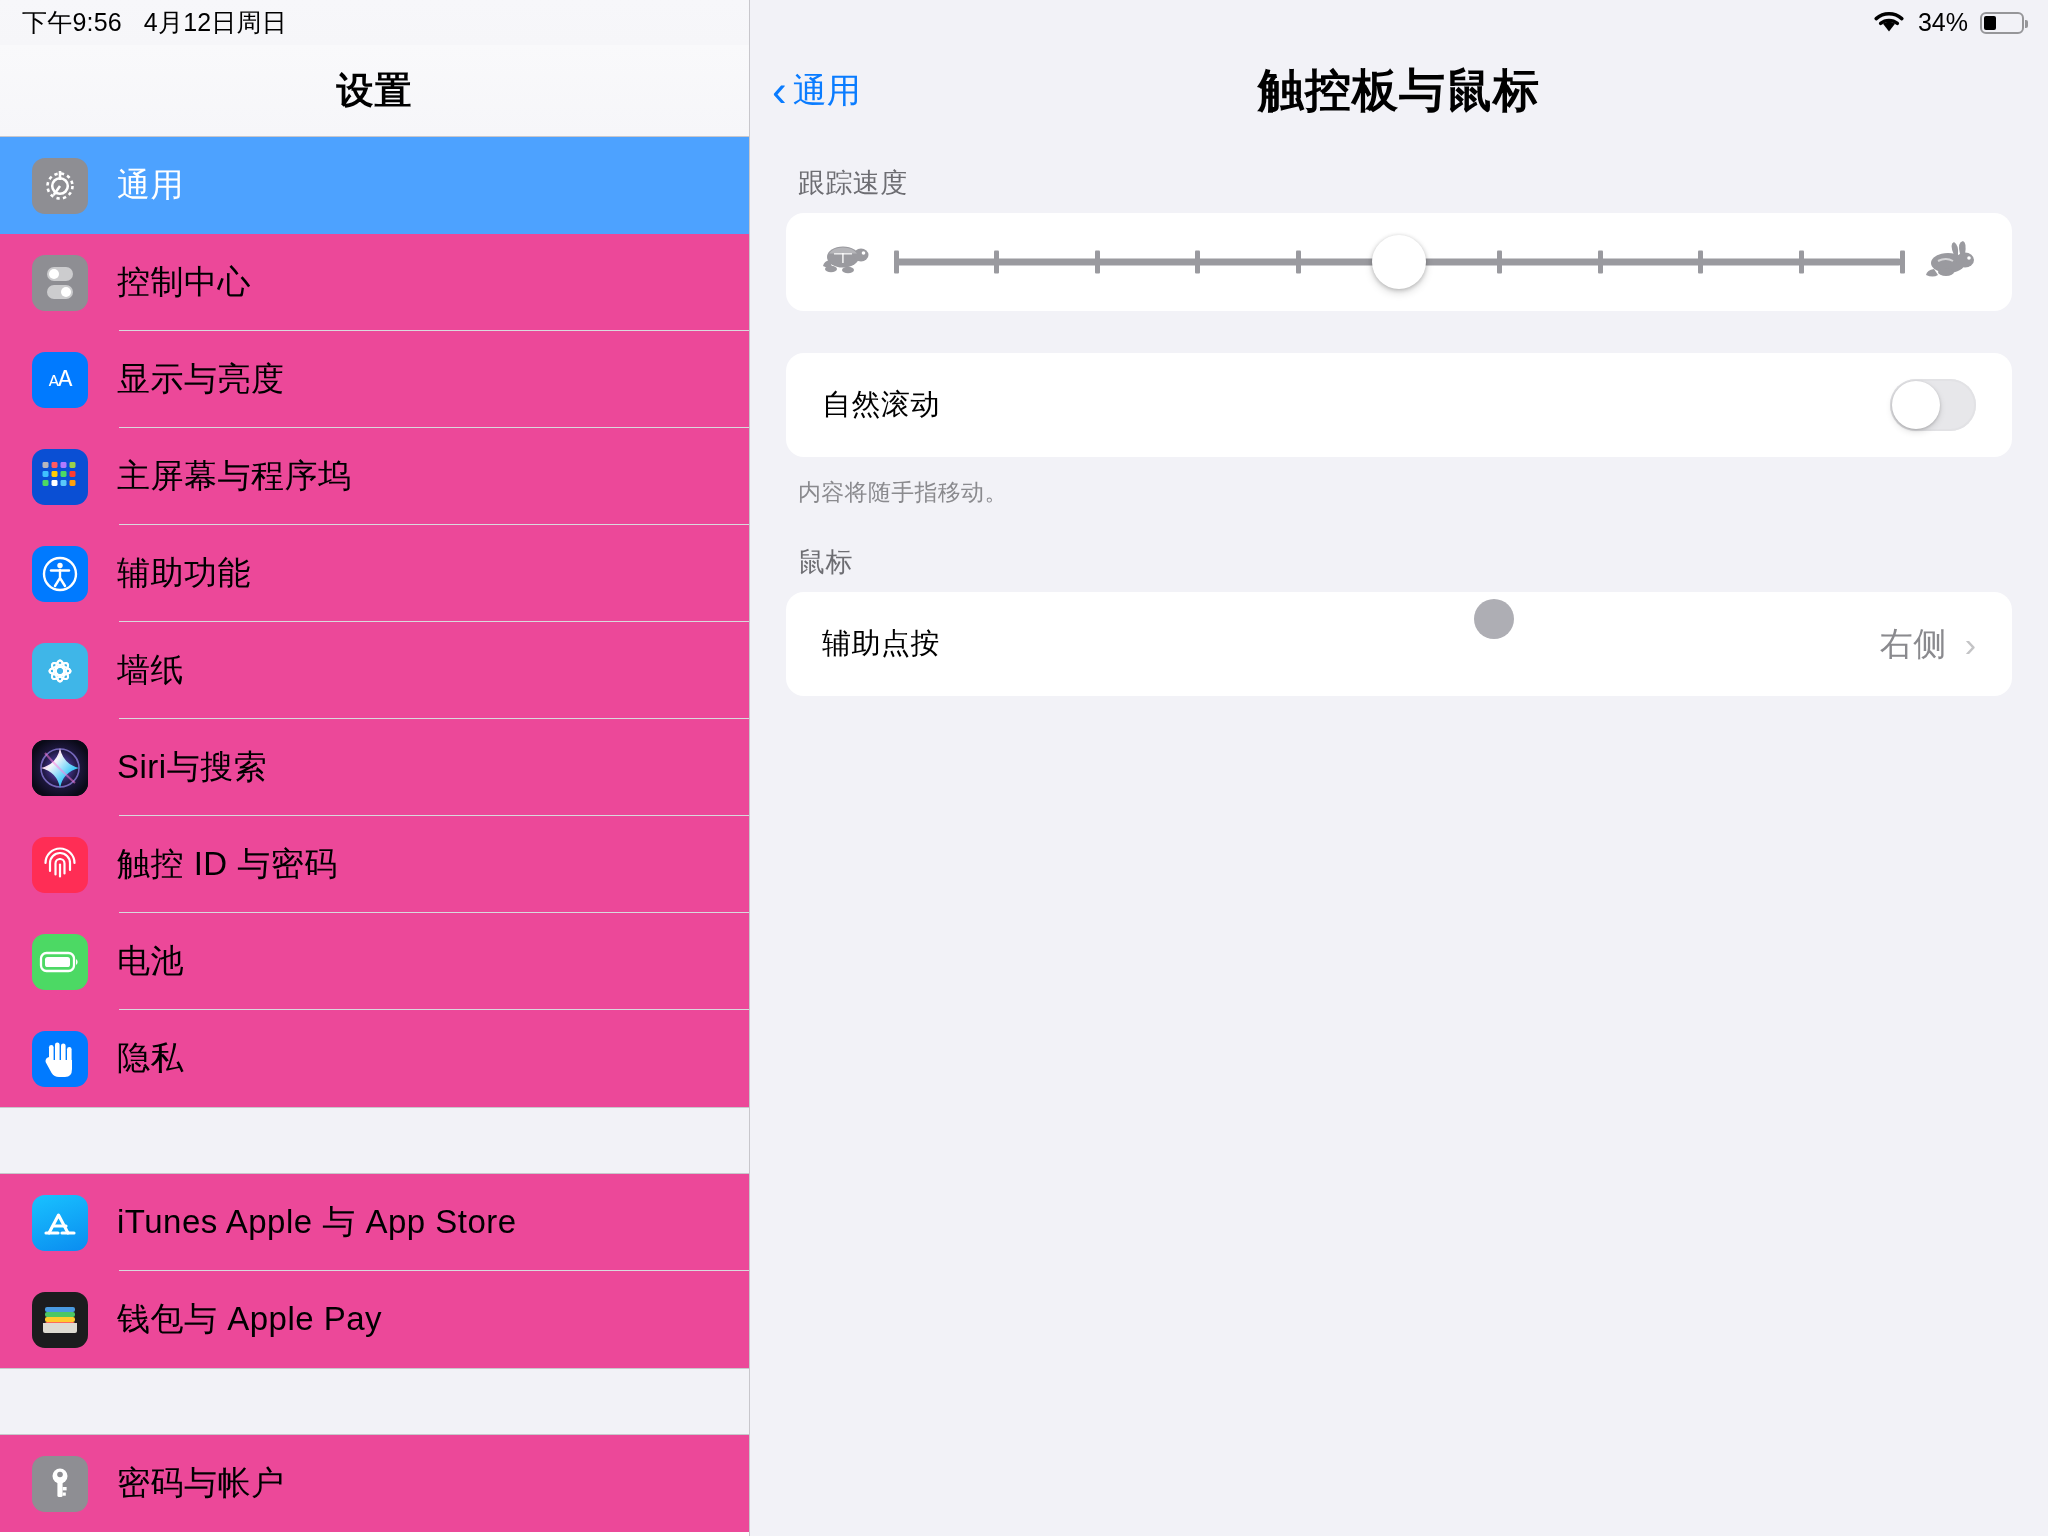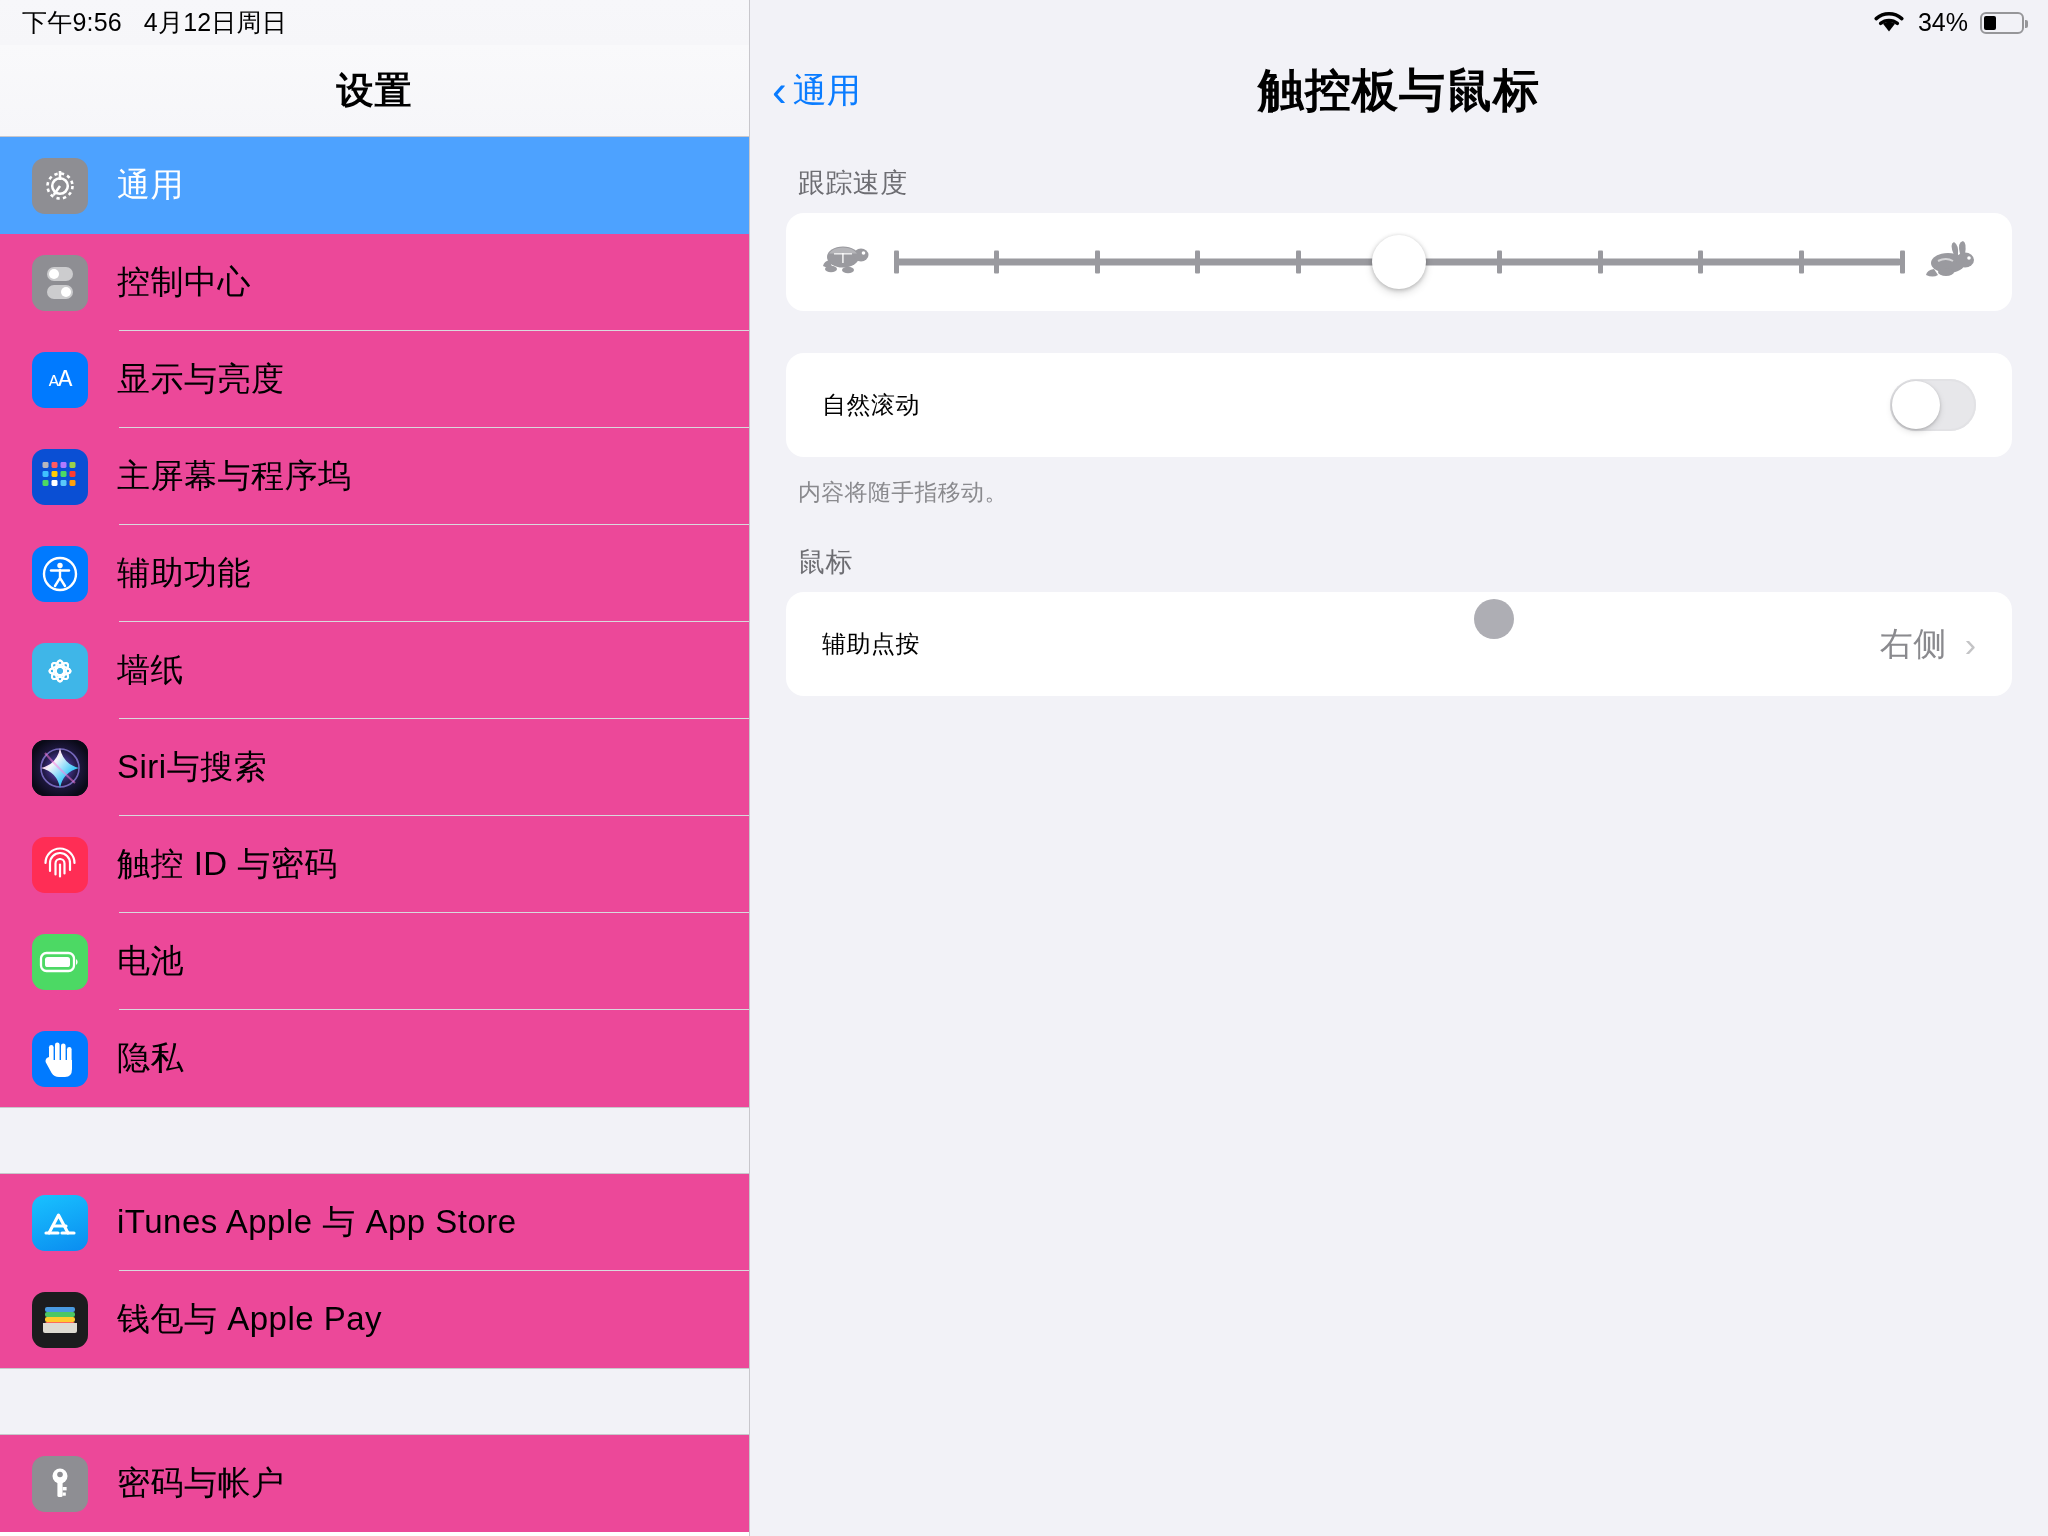--- a/index.html
+++ b/index.html
@@ -133,21 +133,21 @@
     transform: translate(-50%, -50%);
     box-shadow: 0 1px 4px rgba(0,0,0,.22), 0 4px 9px rgba(0,0,0,.14);
     cursor: pointer;
   }
 
   
   .row {
     height: 104px; display: flex; align-items: center;
     padding: 0 36px 0 36px;
   }
-  .row-label { font-size: 24px; color: #000; letter-spacing: .5px; }
+  .row-label { font-size: 29px; color: #000; letter-spacing: .5px; }
   .row-spacer { flex: 1; }
   .row-value { font-size: 33px; color: #8a8a8e; letter-spacing: .5px; }
   .row-chevron { font-size: 34px; color: #c4c4c6; margin-left: 18px; font-weight: 300;}
 
   .switch {
     width: 86px; height: 52px; border-radius: 26px;
     background: #e7e7ea; position: relative;
     box-shadow: inset 0 0 0 2px #e2e2e5;
     cursor: pointer;
   }

